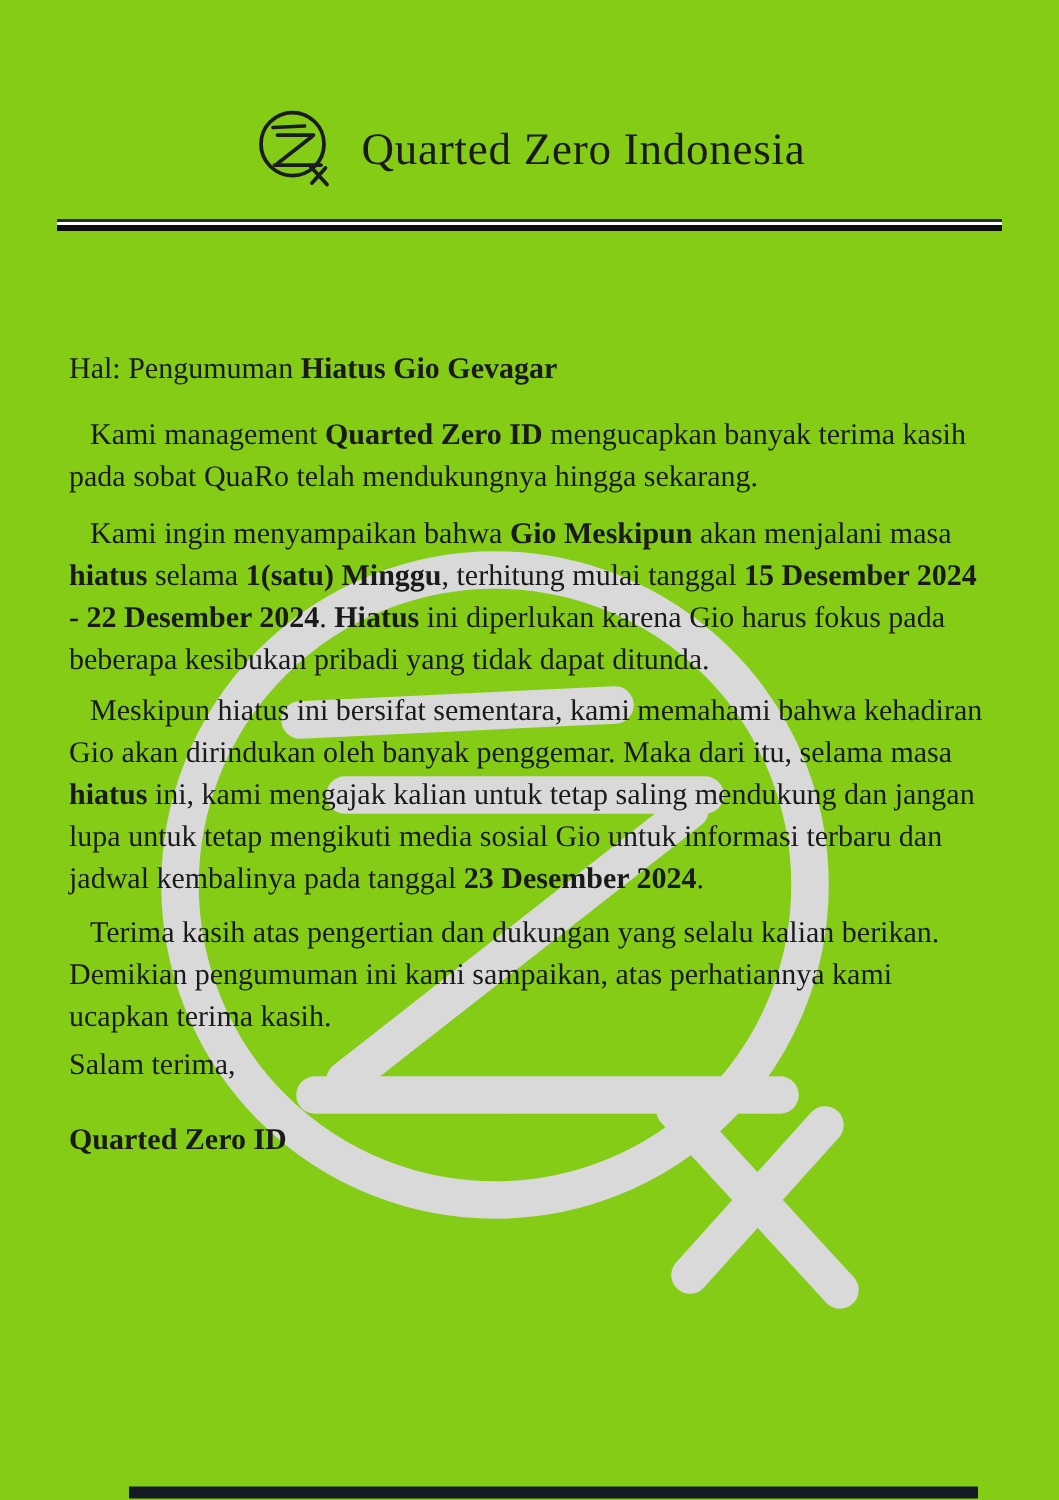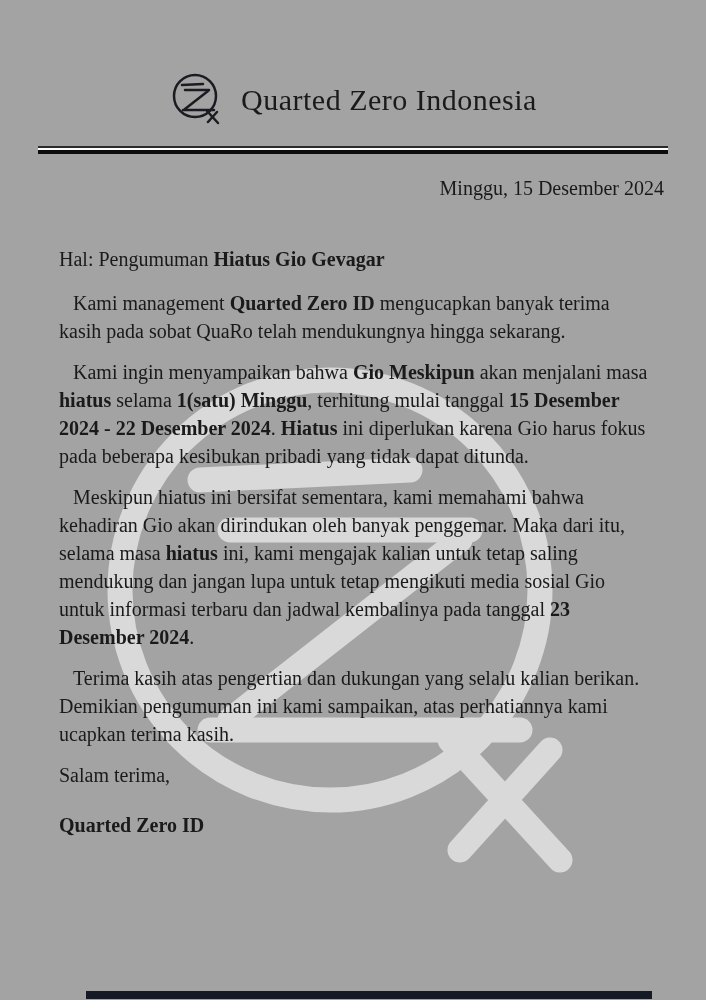--- a/index.html
+++ b/index.html
@@ -1,21 +1,21 @@
 <!DOCTYPE html>
 <html><head>
 <meta charset="utf-8">
 <style>
   html, body { margin: 0; padding: 0; background: #e8e8e8; }
   .page {
     position: relative;
     width: 706px;
     height: 1000px;
     margin: 0 auto;
-    background: #a3a3a3;
+    background: #84cc16;
     overflow: hidden;
     font-family: "Liberation Serif", "DejaVu Serif", serif;
     color: #1a1a1a;
   }
 
   
   .watermark {
     position: absolute;
     left: 70px;
     top: 330px;
@@ -65,21 +65,21 @@
     line-height: 28px;
   }
   .letter-body {
     position: absolute;
     left: 46px;
     top: 232px;
     width: 616px;
     font-size: 20px;
     line-height: 28px;
   }
-  .letter-body p { margin: 13px; }
+  .letter-body p { margin: 0; }
   .subject     { margin-bottom: 16px !important; }
   .salutation  { margin-bottom: 10px !important; }
   .para        { text-indent: 14px; }
   .para-1      { margin-bottom: 10px !important; }
   .para-2      { margin-bottom: 6px  !important; }
   .para-3      { margin-bottom: 8px  !important; }
   .para-4      { margin-bottom: 4px  !important; }
   .closing     { margin-bottom: 22px !important; }
   .signature   { font-weight: bold; }
   b { font-weight: bold; }
@@ -123,21 +123,20 @@
     </svg>
     <h1 class="brand-name">Quarted Zero Indonesia</h1>
   </header>
 
   <div class="rule">
     <div class="rule-thin"></div>
     <div class="rule-gap"></div>
     <div class="rule-thick"></div>
   </div>
 
-  <div class="date-line">Minggu, 15 Desember 2024</div>
 
   <main class="letter-body">
     <p class="subject"><span>Hal: Pengumuman </span><b>Hiatus Gio Gevagar</b></p>
 
 
     <p class="para para-1"><span>Kami management </span><b>Quarted Zero ID</b><span> mengucapkan banyak terima kasih pada sobat QuaRo telah mendukungnya hingga sekarang.</span></p>
 
     <p class="para para-2"><span>Kami ingin menyampaikan bahwa </span><b>Gio Meskipun</b><span> akan menjalani masa </span><b>hiatus</b><span> selama </span><b>1(satu) Minggu</b><span>, terhitung mulai tanggal </span><b>15 Desember 2024 - 22 Desember 2024</b><span>. </span><b>Hiatus</b><span> ini diperlukan karena Gio harus fokus pada beberapa kesibukan pribadi yang tidak dapat ditunda.</span></p>
 
     <p class="para para-3"><span>Meskipun hiatus ini bersifat sementara, kami memahami bahwa kehadiran Gio akan dirindukan oleh banyak penggemar. Maka dari itu, selama masa </span><b>hiatus</b><span> ini, kami mengajak kalian untuk tetap saling mendukung dan jangan lupa untuk tetap mengikuti media sosial Gio untuk informasi terbaru dan jadwal kembalinya pada tanggal </span><b>23 Desember 2024</b><span>.</span></p>

